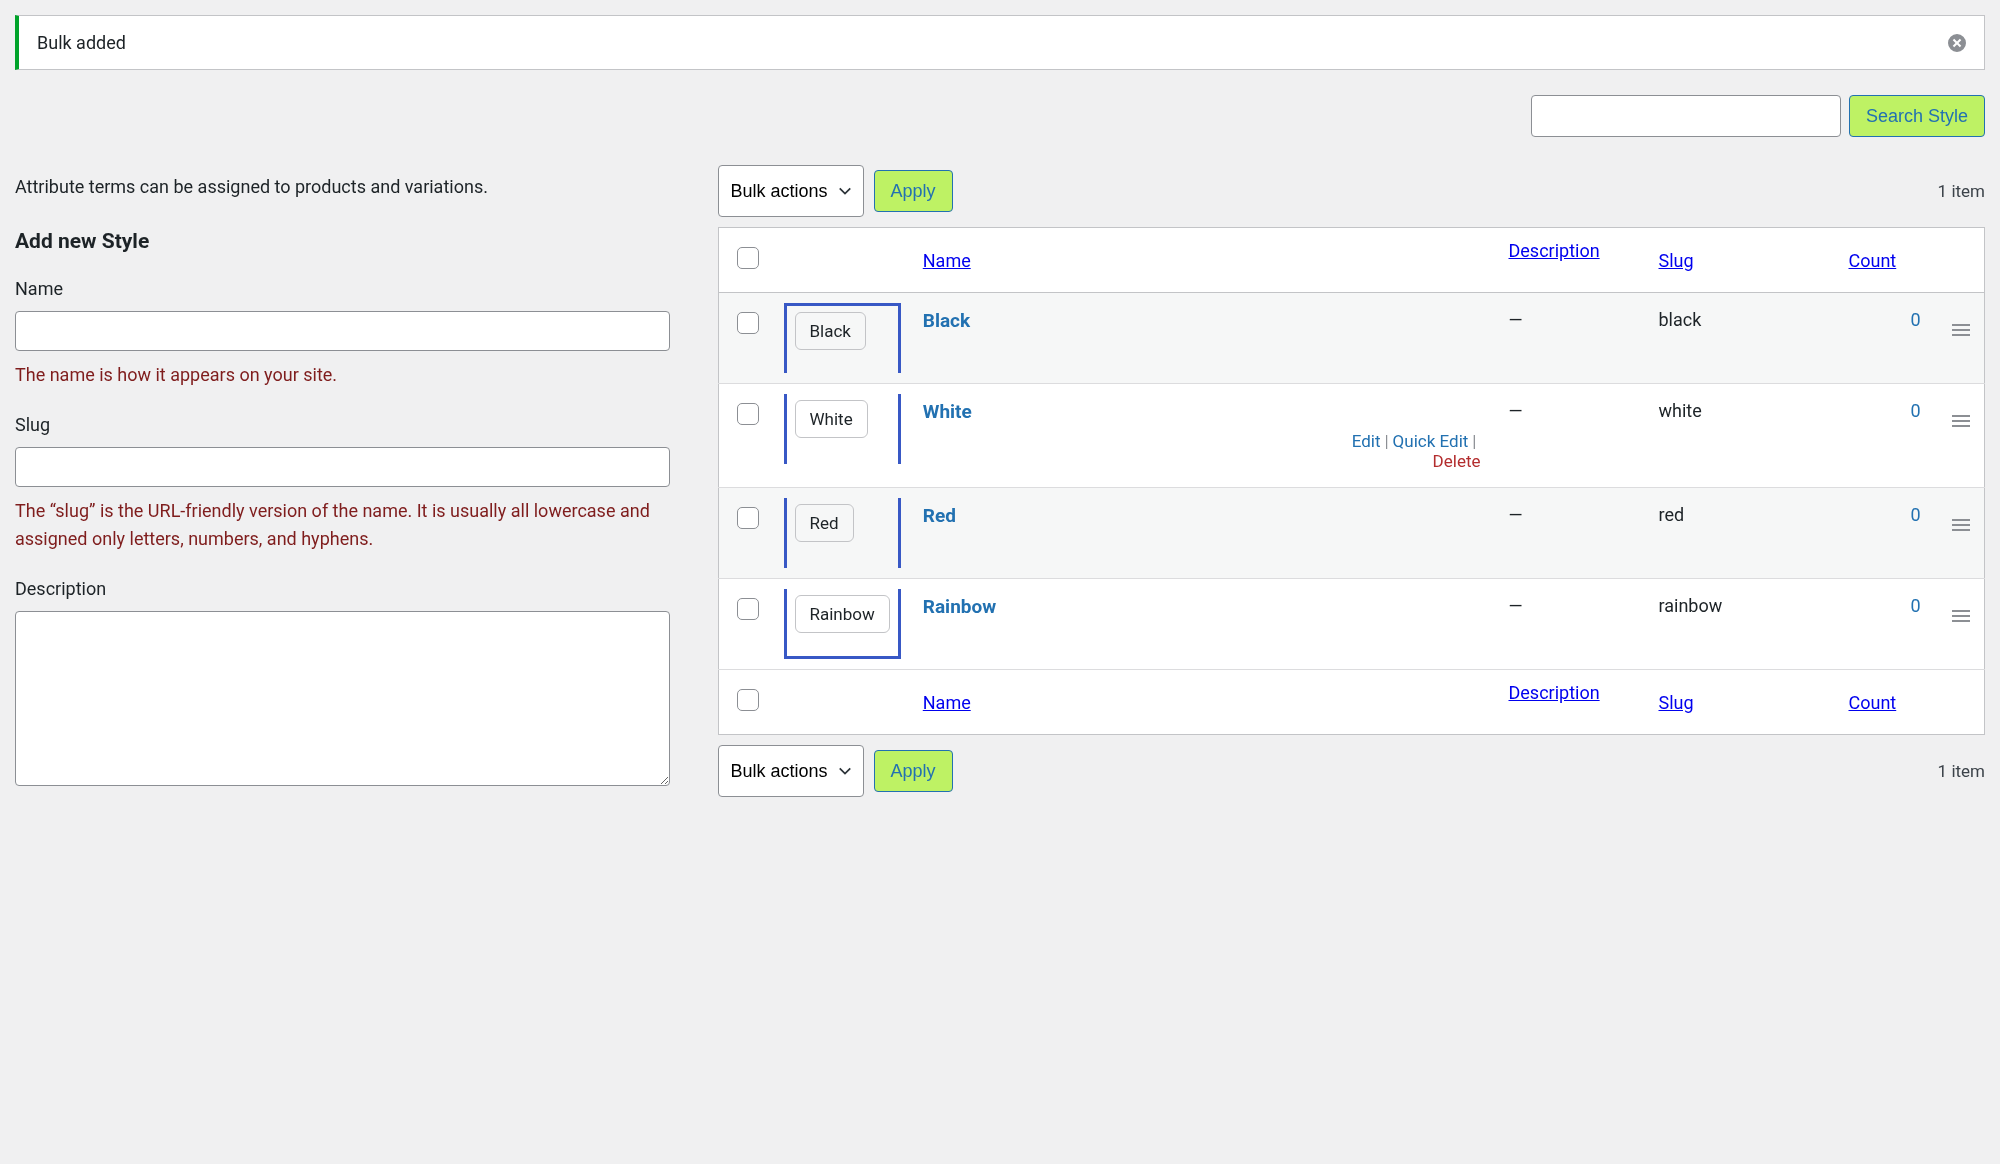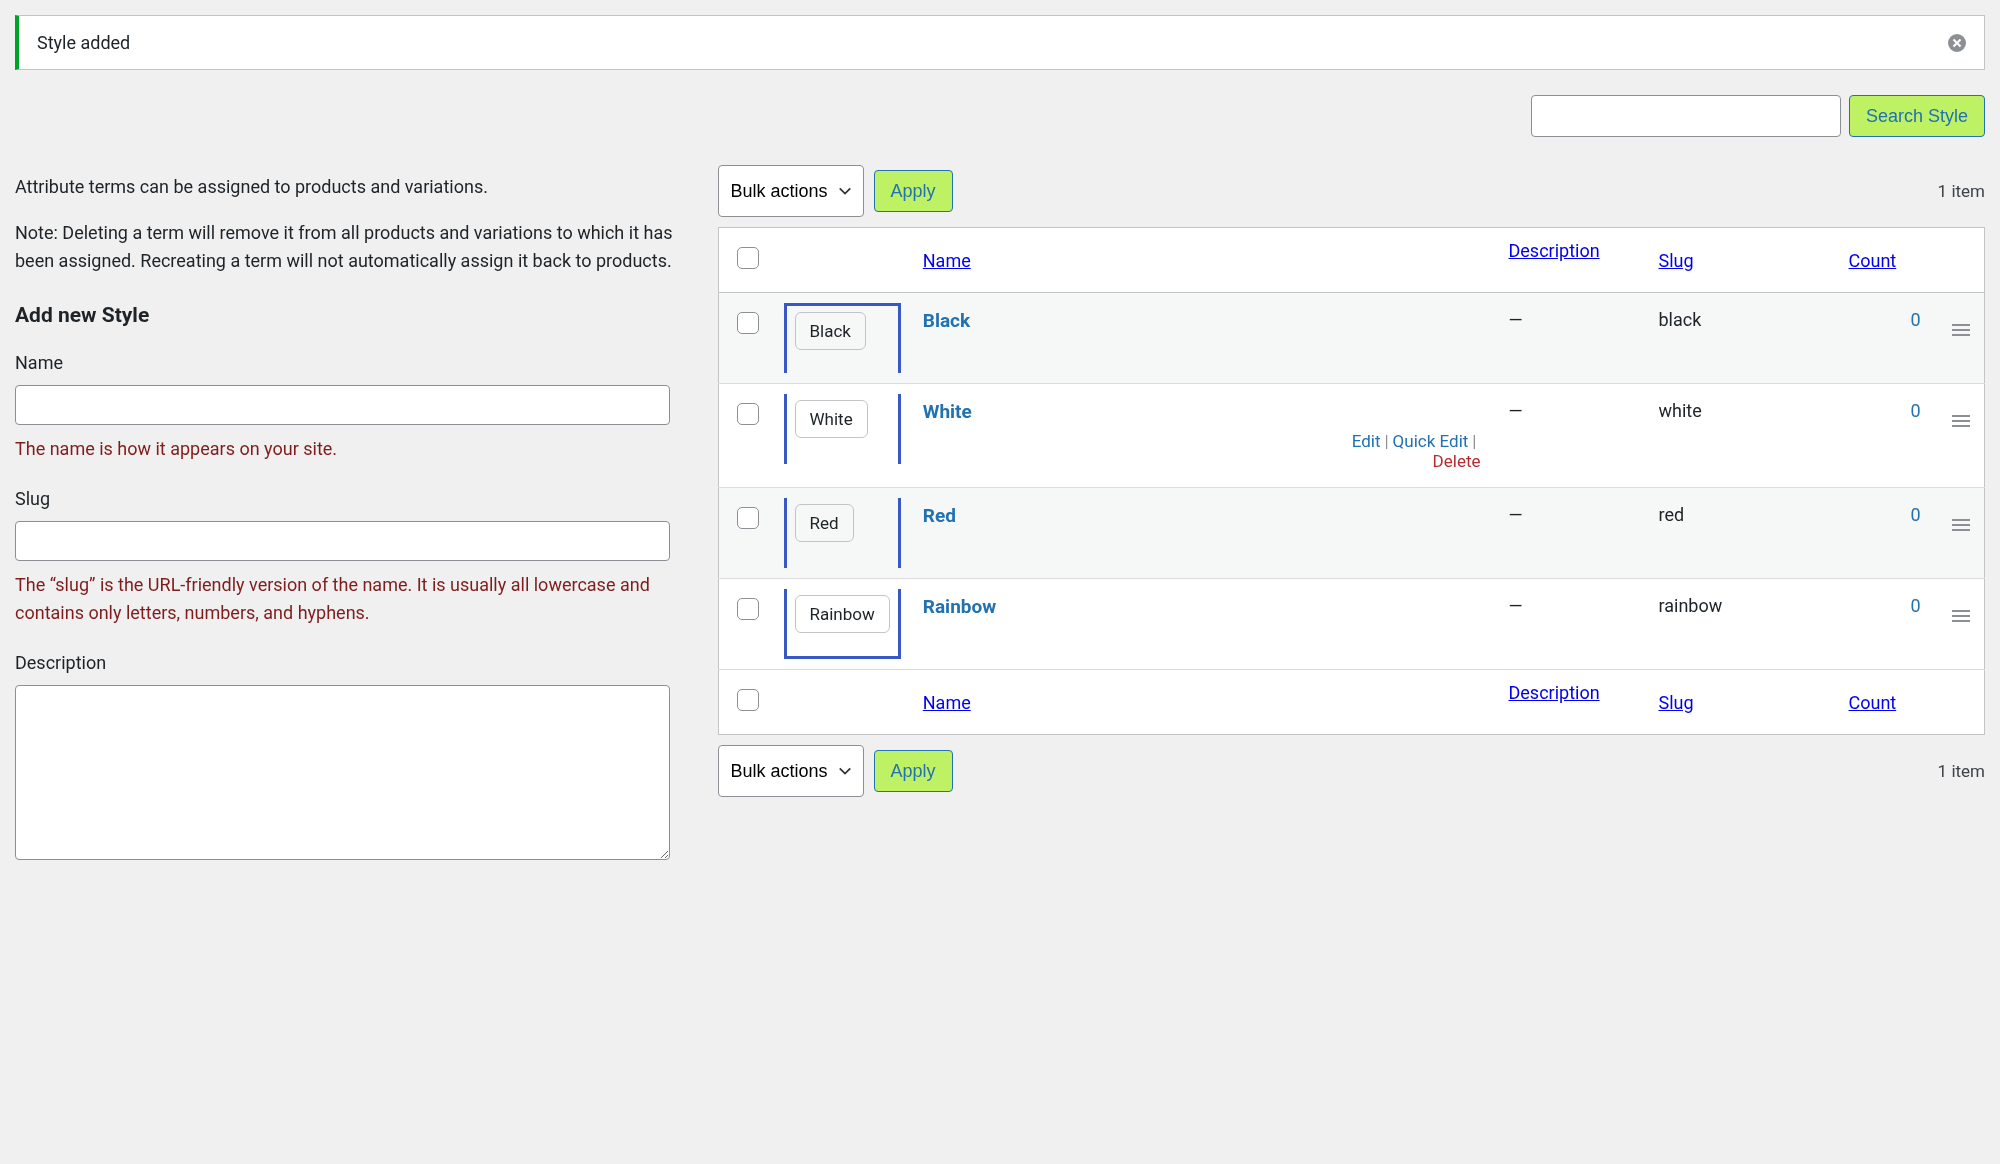--- a/index.html
+++ b/index.html
@@ -212,43 +212,42 @@
     display: block; width: 18px; height: 2px; background: #8c8f94;
   }
   .thumb-cell { padding: 10px 8px !important; }
 </style>
 </head>
 <body>
 
 <div class="wrap">
 
   <div class="notice">
-    <span class="msg">Style added</span>
+    <span class="msg">Bulk added</span>
     <span class="dismiss-icon"></span>
   </div>
 
   <div class="search-row">
     <input type="text" class="text-input" style="">
     <button class="btn">Search Style</button>
   </div>
 
   <div class="columns">
 
     <div class="col-left">
       <p>Attribute terms can be assigned to products and variations.</p>
-      <p>Note: Deleting a term will remove it from all products and variations to which it has been assigned. Recreating a term will not automatically assign it back to products.</p>
       <h2>Add new Style</h2>
 
       <label>Name</label>
       <input type="text" class="form-input" style="">
       <p class="description-help">The name is how it appears on your site.</p>
 
       <label>Slug</label>
       <input type="text" class="form-input" style="">
-      <p class="description-help">The “slug” is the URL-friendly version of the name. It is usually all lowercase and contains only letters, numbers, and hyphens.</p>
+      <p class="description-help">The “slug” is the URL-friendly version of the name. It is usually all lowercase and assigned only letters, numbers, and hyphens.</p>
 
       <label>Description</label>
       <textarea class="form-input" style=""></textarea>
     </div>
 
     <div class="col-right">
 
       <div class="tablenav">
         <div class="left">
           <span class="select-wrap">

